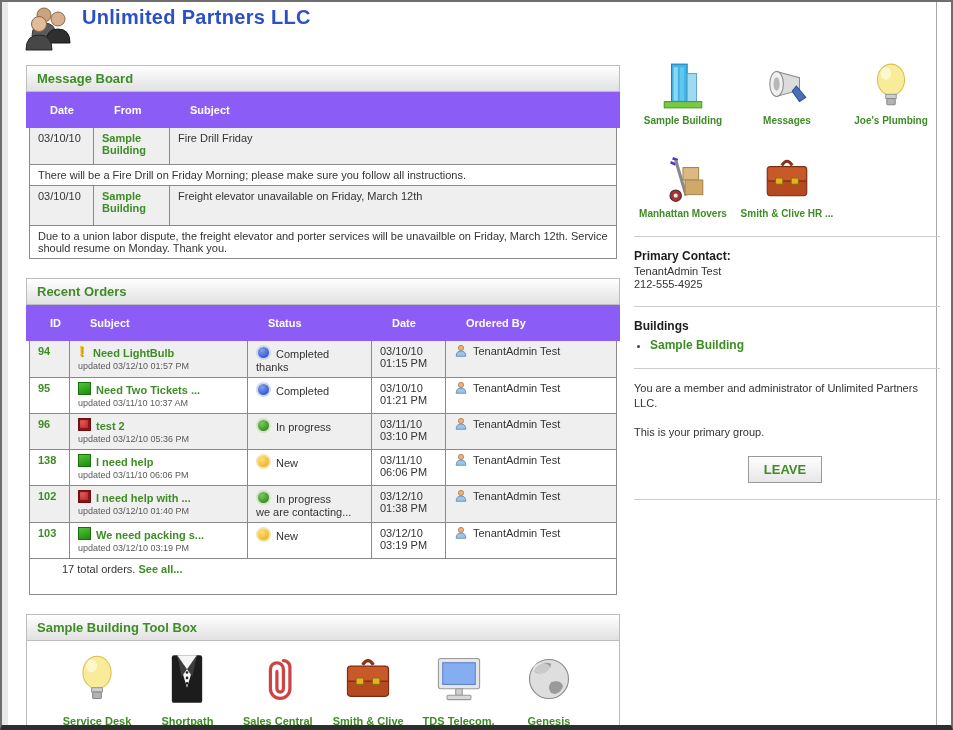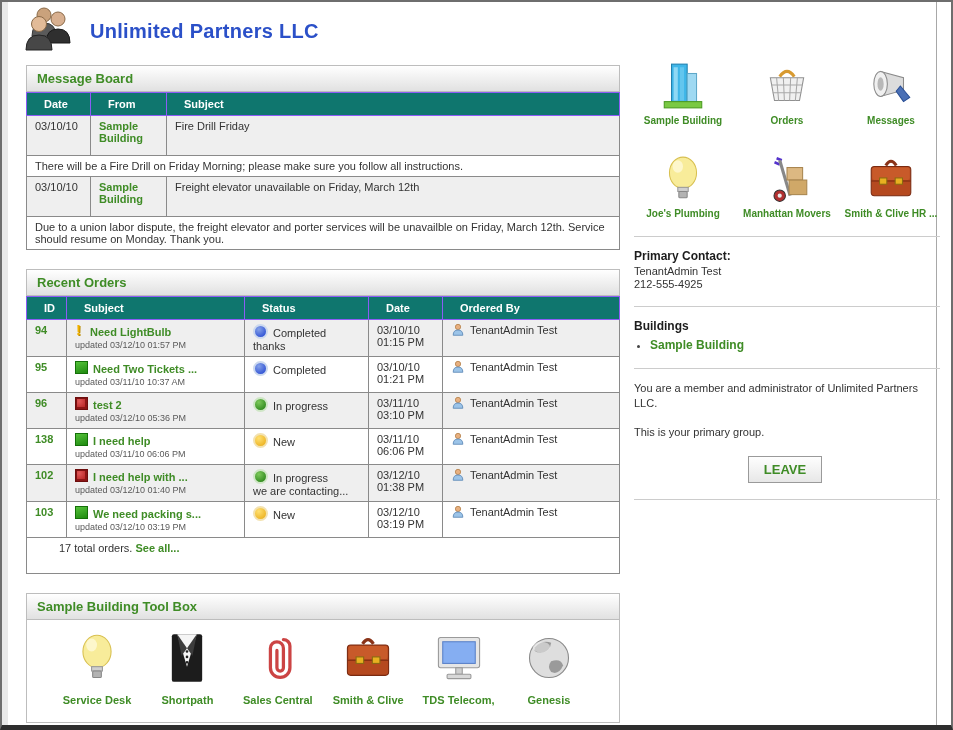--- a/index.html
+++ b/index.html
@@ -3,32 +3,32 @@
 <meta charset="utf-8">
 <style>
   html,body{margin:0;padding:0;background:#fff;}
   .page{position:relative;width:953px;height:730px;box-sizing:border-box;background:#fff;
         border:2px solid #6e6e6e;border-bottom:5px solid #2e2e2e;overflow:hidden;
         font-family:"Liberation Sans",sans-serif;color:#333;}
   .left-gutter{position:absolute;left:0;top:0;bottom:0;width:6px;background:#e9e9e9;}
   .window-edge{position:absolute;right:14px;top:0;bottom:0;width:1px;background:#a8a8a8;}
 
   
-  .hdr{position:absolute;left:22px;top:4px;display:flex;align-items:center;gap:16px;}
+  .hdr{position:absolute;left:22px;top:4px;display:flex;align-items:flex-start;gap:8px;}
   .hdr svg{width:50px;height:46px;}
   .hdr h1{margin:0;font-size:20px;font-weight:bold;color:#2b50c8;letter-spacing:.3px;}
 
   
   .main-col{position:absolute;left:24px;top:63px;width:594px;}
   .panel{margin-bottom:19px;}
   .panel-header{border:1px solid #bdbdbd;background:linear-gradient(#ffffff,#e1e1e1);
       padding:5px 10px;font-size:13px;font-weight:bold;color:#3f8c26;}
   table{border-collapse:collapse;width:100%;font-size:11px;color:#333;table-layout:fixed;}
-  th{background:#0f766e;color:#fff;text-align:left;padding:5px 17px;font-size:11px;
-     border:1px solid #8b5cf6;font-weight:bold;}
+  th{background:#8b5cf6;color:#fff;text-align:left;padding:5px 17px;font-size:11px;
+     border:7px solid #8b5cf6;font-weight:bold;}
   td{border:1px solid #8a8a8a;padding:4px 8px;vertical-align:top;}
 
   
   .mb-table .c-date{width:64px;}
   .mb-table .c-from{width:76px;}
   tr.mb-meta{background:#efefef;height:40px;}
   tr.mb-body{background:#fff;}
   .mb-from{color:#3f8c26;font-weight:bold;text-decoration:none;display:inline-block;}
 
   
@@ -387,28 +387,20 @@
               <rect x="13" y="3" width="15" height="38" fill="#3fb6e8" stroke="#1f7fae"></rect>
               <rect x="15" y="6" width="4" height="32" fill="#8fd8f4"></rect>
               <rect x="21" y="6" width="4" height="32" fill="#63c6ee"></rect>
               <rect x="28" y="12" width="9" height="29" fill="#9fd9f2" stroke="#5fa8c8"></rect>
               <rect x="6" y="39" width="36" height="6" fill="#7ac943" stroke="#4a9a20"></rect>
             </svg></span>
         <div class="shortcut-label">Sample Building</div>
       </div>
       <div class="shortcut">
         <span><svg viewBox="0 0 48 48">
-              <path d="M17 15 q7 -10 14 0" stroke="#d89a30" fill="none" stroke-width="3"></path>
-              <path d="M8 16 h32 l-4 22 h-24 z" fill="#f0f0f0" stroke="#909090"></path>
-              <path d="M14 16 l2 22 M20.5 16 l1 22 M27.5 16 l-1 22 M34 16 l-2 22 M9 23 h30 M10.3 30.5 h27.4" stroke="#a8a8a8" fill="none"></path>
-            </svg></span>
-        <div class="shortcut-label">Orders</div>
-      </div>
-      <div class="shortcut">
-        <span><svg viewBox="0 0 48 48">
               <path d="M14 10 L36 16 L36 28 L14 34 Z" fill="#dcdcdc" stroke="#8a8a8a"></path>
               <ellipse cx="14" cy="22" rx="6.5" ry="12" fill="#f0f0f0" stroke="#8a8a8a"></ellipse>
               <ellipse cx="14" cy="22" rx="3" ry="6.5" fill="#b8b8b8"></ellipse>
               <path d="M33 24 l9 11 l-6 4 l-7 -10 z" fill="#4a6fb5" stroke="#2a4f95"></path>
             </svg></span>
         <div class="shortcut-label">Messages</div>
       </div>
       <div class="shortcut">
         <span><svg viewBox="0 0 48 48">
               <ellipse cx="24" cy="18" rx="13" ry="15" fill="#f8ec9a" stroke="#d8c050"></ellipse>

